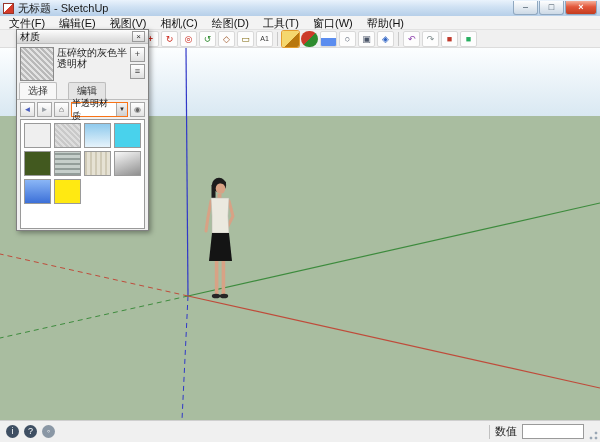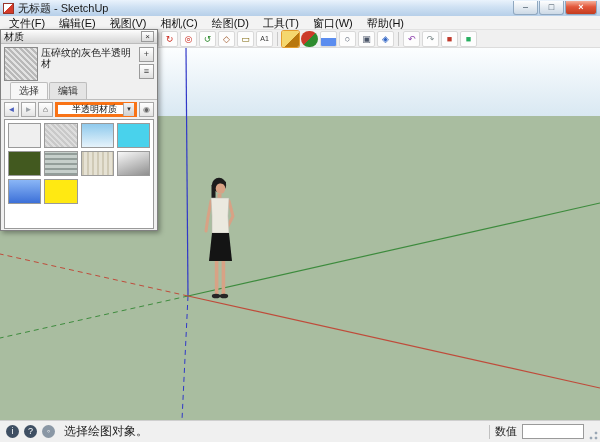--- a/index.html
+++ b/index.html
@@ -24,36 +24,36 @@
   
   .toolbar { height:18px; display:flex; align-items:center; background:#f0f0f0; border-bottom:1px solid #dcdcdc; padding-left:142px; gap:2px; }
   .tb-icon { width:17px; min-width:17px; height:16px; border-radius:2px; font-size:9px; line-height:14px; text-align:center; cursor:pointer; overflow:hidden; }
   .tb-icon.active { box-shadow:0 0 0 1px #e49c2d; background-color:#fbe7a1; }
   .tb-sep { width:1px; height:14px; background:#c8c8c8; margin:0 2px; }
 
   
   .viewport { position:absolute; left:0; top:48px; width:600px; height:372px; display:block; }
 
   
-  .panel { position:absolute; left:0; top:29px; width:158px; height:202px; background:#f0f0f0; border:1px solid #808080;
+  .panel { position:absolute; left:16px; top:29px; width:133px; height:202px; background:#f0f0f0; border:1px solid #808080;
            box-shadow:2px 2px 5px rgba(0,0,0,.35); z-index:5; font-size:10px; }
   .panel-title { height:14px; background:linear-gradient(#fdfdfd,#d5d5d5); display:flex; align-items:center; padding:0 3px; border-bottom:1px solid #bcbcbc; }
   .panel-title-text { font-size:10px; color:#111; }
   .panel-close { margin-left:auto; width:13px; height:11px; border:1px solid #9a9a9a; background:linear-gradient(#fff,#dcdcdc); font-size:8px; line-height:9px; text-align:center; color:#333; cursor:pointer; }
   .preview-row { display:flex; padding:3px; gap:3px; }
   .preview-thumb { width:34px; height:34px; border:1px solid #8a8a8a; }
   .preview-name { flex:1; font-size:10px; line-height:11px; color:#222; word-break:break-all; }
   .side-btns { display:flex; flex-direction:column; gap:2px; }
   .mini-btn { width:15px; height:15px; border:1px solid #9a9a9a; background:linear-gradient(#fff,#e0e0e0); font-size:9px; line-height:13px; text-align:center; color:#444; cursor:pointer; }
-  .tabs-row { display:flex; align-items:flex-end; height:16px; padding:0 9px; border-bottom:1px solid #bdbdbd; gap:1px; }
+  .tabs-row { display:flex; align-items:flex-end; height:16px; padding:0 2px; border-bottom:1px solid #bdbdbd; gap:11px; }
   .tab { padding:1px 8px; font-size:10px; border:1px solid #bdbdbd; border-bottom:none; border-radius:2px 2px 0 0; background:#e4e4e4; color:#333; cursor:pointer; }
   .tab.active { background:#f7f7f7; }
   .nav-row { display:flex; align-items:center; gap:2px; padding:2px 3px; }
   .nav-btn { width:15px; height:15px; border:1px solid #a8a8a8; background:linear-gradient(#fff,#e4e4e4); text-align:center; font-size:8px; line-height:13px; color:#4a5fbf; cursor:pointer; }
-  .dropdown { flex:1; height:15px; background:#fff; border:3px solid #f97316; display:flex; align-items:center; font-size:9px; padding-left:14px; color:#111; cursor:pointer; }
+  .dropdown { flex:1; height:15px; background:#fff; border:1px solid #f97316; display:flex; align-items:center; font-size:9px; padding-left:0; color:#111; cursor:pointer; }
   .dd-arrow { margin-left:auto; width:11px; height:13px; background:linear-gradient(#f4f4f4,#d0d0d0); border-left:1px solid #aaa; font-size:6px; line-height:13px; text-align:center; color:#333; }
   .swatches { margin:0 3px 3px; background:#fff; border:1px solid #9a9a9a; padding:3px; display:grid; grid-template-columns:repeat(4,1fr); gap:3px; height:110px; align-content:start; overflow:hidden; }
   .swatch { height:25px; border:1px solid #9a9a9a; cursor:pointer; }
 
   
   .statusbar { position:absolute; left:0; bottom:0; width:600px; height:22px; background:#f0f0f0; border-top:1px solid #cfcfcf;
                display:flex; align-items:center; padding:0 6px; gap:5px; font-size:12px; color:#222; }
   .sb-icon { width:13px; height:13px; min-width:13px; border-radius:50%; background:#3f4f63; color:#fff; font-size:9px; line-height:13px; text-align:center; cursor:pointer; }
   .sb-msg { margin-left:4px; }
   .sb-right { margin-left:auto; display:flex; align-items:flex-end; gap:5px; padding-right:10px; }
@@ -185,21 +185,20 @@
       <div class="swatch" style="background:linear-gradient(160deg,#f8f8f8,#8f8f8f)"></div>
       <div class="swatch" style="background:linear-gradient(180deg,#8ab6f6,#3c70d8)"></div>
       <div class="swatch" style="background:#ffe912"></div>
     </div>
   </div>
 
   <div class="statusbar">
     <div class="sb-icon">i</div>
     <div class="sb-icon">?</div>
     <div class="sb-icon" style="background:#8a97a5">◦</div>
-    <span class="sb-msg">选择绘图对象。</span>
     <div class="sb-right">
       <div class="sb-divider"></div>
       <span class="sb-label">数值</span>
       <input class="sb-input" value="" style="">
     </div>
   </div>
   <div class="grip"></div>
 
 </div>
 

